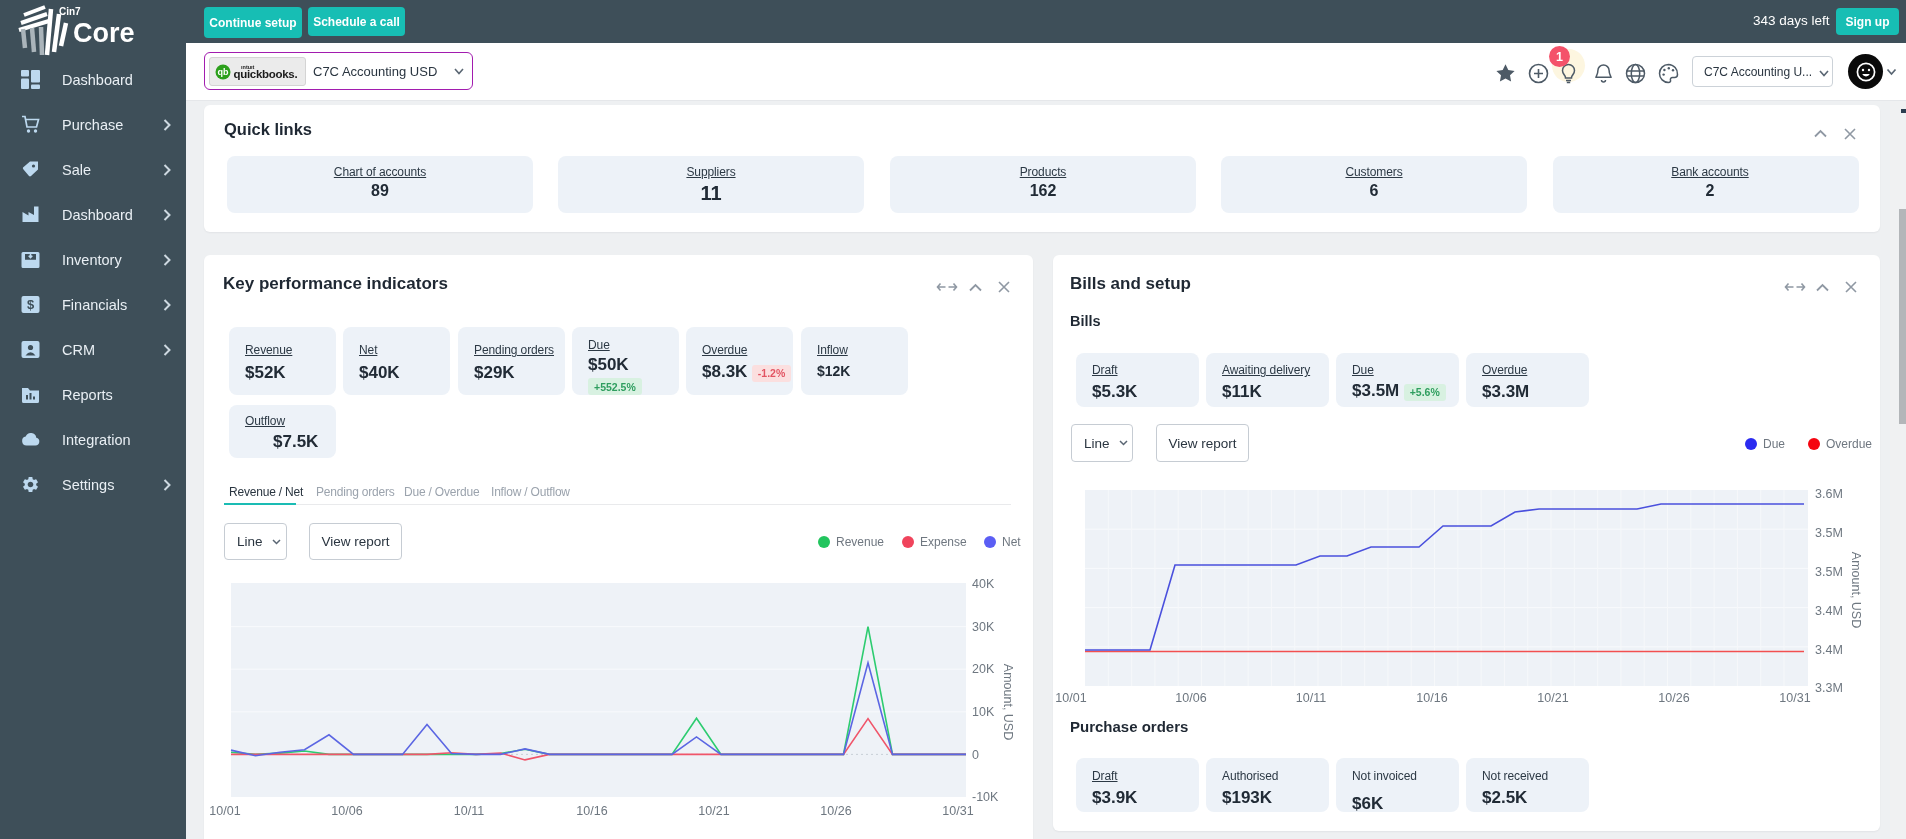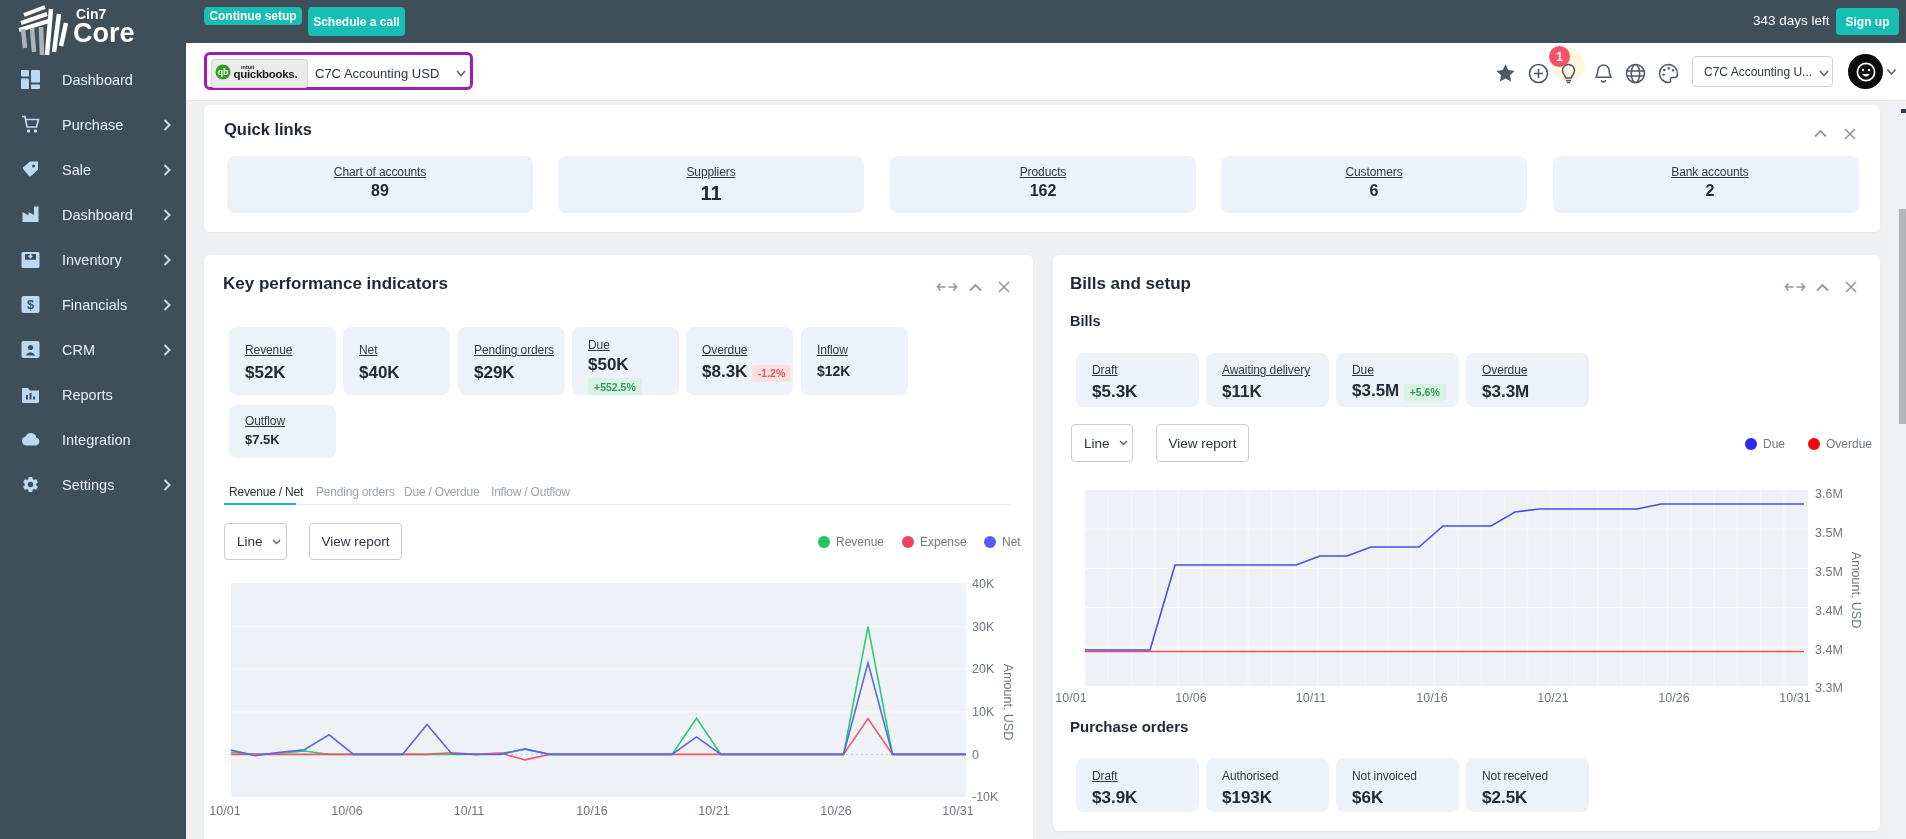--- a/index.html
+++ b/index.html
@@ -10,21 +10,21 @@
 #sidebar { left:0; top:43px; width:186px; height:796px; background:#3e4f59; }
 .btn-teal { position:absolute; background:#17beb4; color:#fff; font-weight:bold; font-size:12px; border-radius:4px; display:flex; align-items:center; justify-content:center; }
 #days-left { position:absolute; color:#fff; font-size:13.5px; }
 
 .mitem { position:absolute; left:0; width:186px; height:45px; }
 .mitem .ic { position:absolute; left:21px; top:13px; width:19px; height:19px; }
 .mitem .lbl { position:absolute; left:62px; top:50%; transform:translateY(-50%); font-size:14.5px; color:#e9eff4; }
 .mitem .chev { position:absolute; right:15px; top:50%; transform:translateY(-50%); }
 
 #whitebar { left:186px; top:43px; width:1720px; height:58px; background:#fff; border-bottom:1px solid #e5e7ea; }
-#qbsel { position:absolute; left:18px; top:9px; width:269px; height:38px; border:3px solid #a21caf; border-radius:6px; background:#fff;text-align:right; }
+#qbsel { position:absolute; left:18px; top:9px; width:269px; height:38px; border:1px solid #a21caf; border-radius:6px; background:#fff;text-align:right; }
 #qbinner { position:absolute; left:4px; top:4px; width:97px; height:29px; background:#ebebeb; border:1px solid #d4d4d4; border-radius:3px; }
 .hicon { position:absolute; top:20px; width:21px; height:21px; }
 #acctbox { position:absolute; left:1506px; top:13px; width:141px; height:31px; border:1px solid #ccd2d8; border-radius:4px; font-size:12px; color:#2a3540; }
 
 .card { position:absolute; background:#fff; border-radius:6px; box-shadow:0 1px 2px rgba(26,39,58,.06); }
 .cardtitle { position:absolute; font-weight:bold; color:#1f2833; }
 .tile { position:absolute; background:#edf2f8; border-radius:8px; }
 .tlabel { font-size:12px; letter-spacing:-0.1px; color:#2c3945; text-decoration:underline; }
 .tvalue { font-weight:bold; color:#212b36; }
 .qtile { text-align:center; }
@@ -53,24 +53,24 @@
     <path d="M9 26 L11 45"></path>
     <path d="M18 25 L20 49"></path>
     <path d="M27 24 L28 52"></path>
   </g>
   <g stroke="#fff" stroke-width="4.5" fill="none">
     <path d="M37 6 L33 52"></path>
     <path d="M45 11 L40 49"></path>
     <path d="M52 20 L47 43"></path>
   </g>
 </svg>
-<div class="abs" style="left:76px;top:6px;color:#fff;font-weight:bold;font-size:14px;">Cin7</div>
+<div class="abs" style="left:59px;top:6px;color:#fff;font-weight:bold;font-size:10px;">Cin7</div>
 <div class="abs" style="left:73px;top:18px;color:#fff;font-weight:bold;font-size:27px;">Core</div>
 
-<div class="btn-teal" style="left:204px;top:7px;width:98px;height:18px;">Continue setup</div>
+<div class="btn-teal" style="left:204px;top:7px;width:98px;height:31px;">Continue setup</div>
 <div class="btn-teal" style="left:308px;top:7px;width:97px;height:29px;">Schedule a call</div>
 <div id="days-left" style="left:1753px;top:13px;">343 days left</div>
 <div class="btn-teal" style="left:1836px;top:8px;width:63px;height:27px;">Sign up</div>
 
 <div class="mitem" style="top:57px;">
   <svg class="ic" viewBox="0 0 19 19">
       <g fill="#bdd9ef">
         <rect x="0" y="0" width="8" height="6.5" rx="1"></rect>
         <rect x="0" y="8.5" width="8" height="10.5" rx="1"></rect>
         <rect x="10" y="0" width="9" height="12.5" rx="1"></rect>
@@ -298,21 +298,21 @@
 <div class="tile" style="left:686px;top:327px;width:107px;height:68px;padding:16px 0 0 16px;">
   <div class="tlabel">Overdue</div>
   <div style="margin-top:5px;white-space:nowrap;"><span class="tvalue" style="font-size:17px;">$8.3K</span> <span class="badge r">-1.2%</span></div>
 </div>
 <div class="tile" style="left:801px;top:327px;width:107px;height:68px;padding:16px 0 0 16px;">
   <div class="tlabel">Inflow</div>
     <div class="tvalue" style="font-size:14px;margin-top:6px;">$12K</div>
 </div>
 <div class="tile" style="left:229px;top:405px;width:107px;height:53px;padding:9px 0 0 16px;">
   <div class="tlabel">Outflow</div>
-    <div class="tvalue" style="font-size:13px;margin-top:4px;">$7.5K</div>
+    <div class="tvalue" style="font-size:17px;margin-top:4px;margin-left:28px;">$7.5K</div>
 </div>
 
 <div class="tab active" style="left:229px;top:485px;">Revenue / Net</div>
 <div class="tab" style="left:316px;top:485px;">Pending orders</div>
 <div class="tab" style="left:404px;top:485px;">Due / Overdue</div>
 <div class="tab" style="left:491px;top:485px;">Inflow / Outflow</div>
 <div class="abs" style="left:226px;top:504px;width:785px;height:1px;background:#e9eaec;"></div>
 <div class="abs" style="left:224px;top:503px;width:72px;height:2px;background:#1abcb4;"></div>
 
 <div class="selbox" style="left:224px;top:523px;width:63px;height:37px;padding-left:12px;">Line
@@ -462,18 +462,18 @@
 <div class="tile" style="left:1076px;top:758px;width:123px;height:54px;padding:11px 0 0 16px;">
   <div class="tlabel">Draft</div>
     <div class="tvalue" style="font-size:17px;margin-top:5px;">$3.9K</div>
 </div>
 <div class="tile" style="left:1206px;top:758px;width:123px;height:54px;padding:11px 0 0 16px;">
   <div style="font-size:12px;letter-spacing:-0.1px;color:#2c3945;">Authorised</div>
     <div class="tvalue" style="font-size:17px;margin-top:5px;">$193K</div>
 </div>
 <div class="tile" style="left:1336px;top:758px;width:123px;height:54px;padding:11px 0 0 16px;">
   <div style="font-size:12px;letter-spacing:-0.1px;color:#2c3945;">Not invoiced</div>
-    <div class="tvalue" style="font-size:17px;margin-top:5px;">$6K</div>
+    <div class="tvalue" style="font-size:17px;margin-top:11px;">$6K</div>
 </div>
 <div class="tile" style="left:1466px;top:758px;width:123px;height:54px;padding:11px 0 0 16px;">
   <div style="font-size:12px;letter-spacing:-0.1px;color:#2c3945;">Not received</div>
     <div class="tvalue" style="font-size:17px;margin-top:5px;">$2.5K</div>
 </div>
 
 </body></html>

